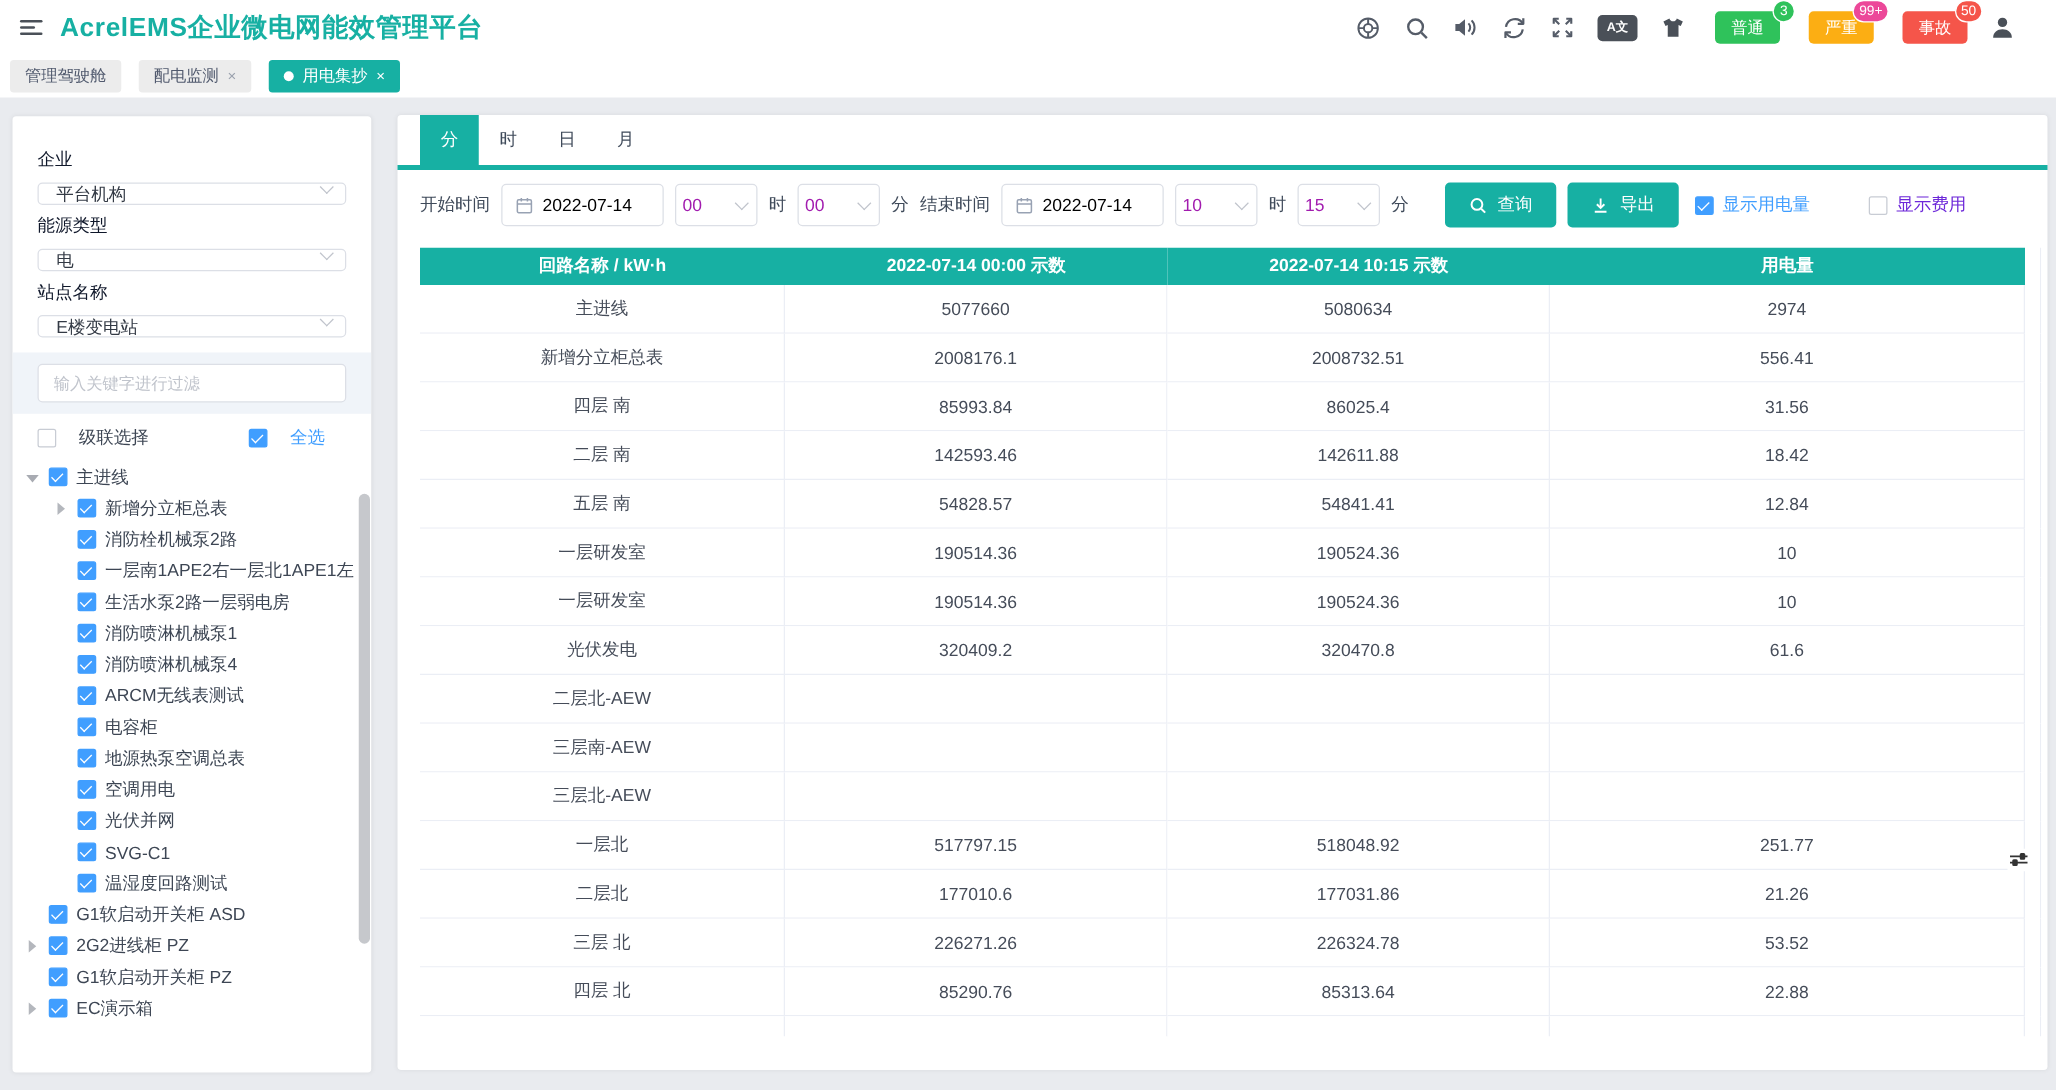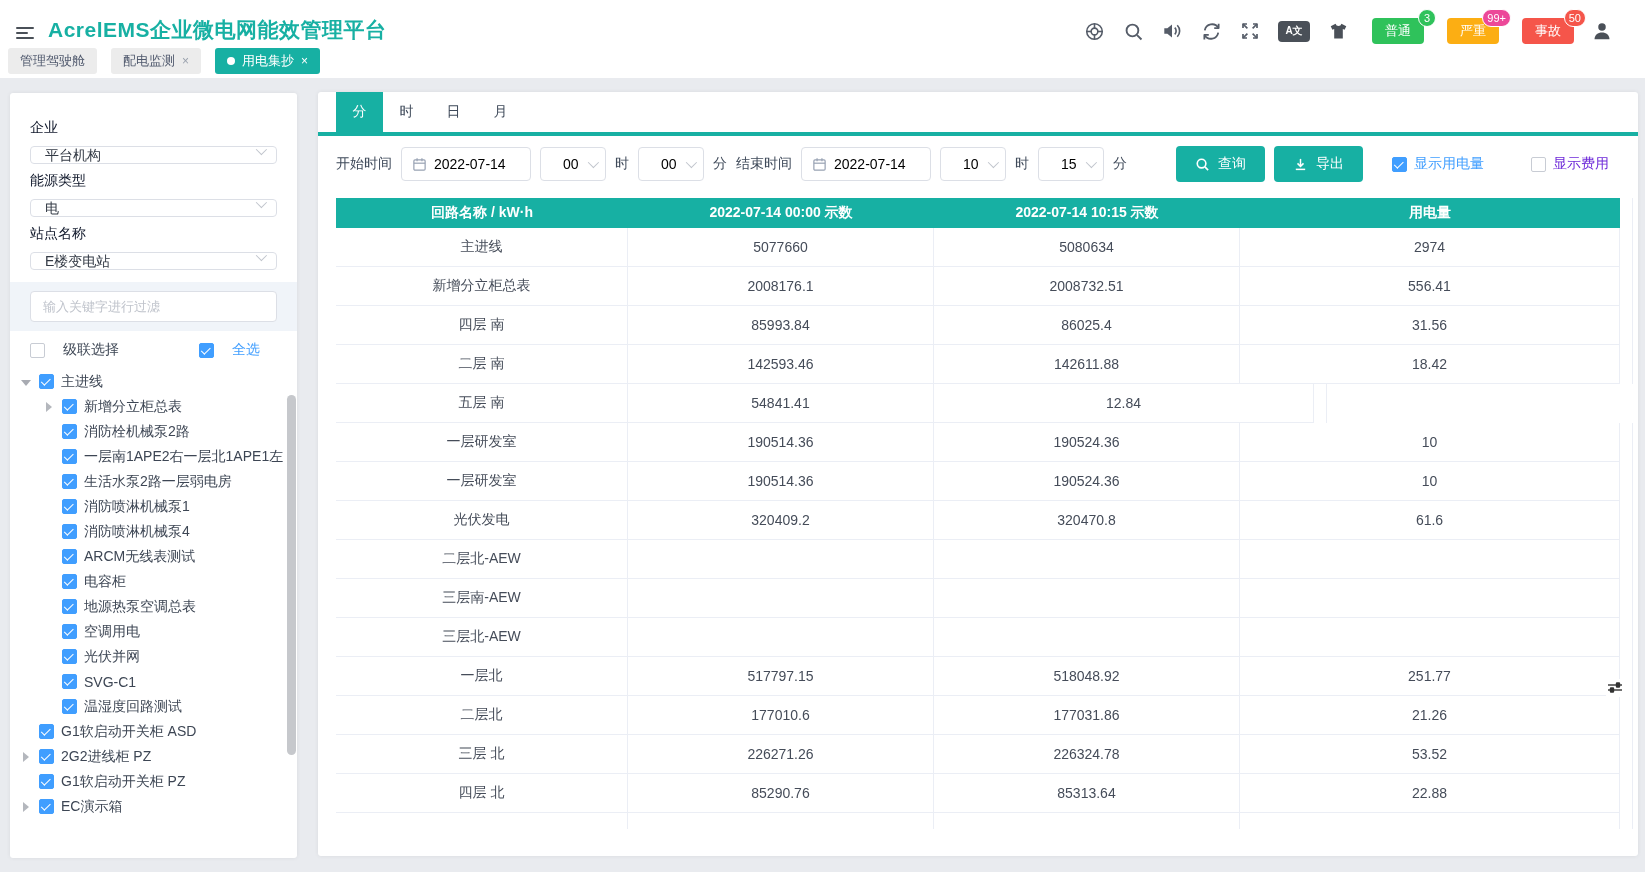--- a/index.html
+++ b/index.html
@@ -7,21 +7,21 @@
   body {
     position:relative;
     background:#e9ebef;
     font-family:"Liberation Sans", sans-serif;
     color:#3d4654;
     overflow:hidden;
   }
   
   .app-header {
     position:absolute; left:0; top:0; width:1645px; height:44px;
-    background:#fff; display:flex; align-items:flex-end;
+    background:#fff; display:flex; align-items:center;
   }
   .burger { margin-left:14px; width:22px; height:22px; cursor:pointer; }
   .app-title {
     margin-left:12px; font-size:21px; font-weight:bold; color:#17b0a3;
     letter-spacing:.5px; white-space:nowrap;
   }
   .header-right {
     margin-left:auto; display:flex; align-items:center; gap:17px;
     padding-right:32px;
   }
@@ -148,29 +148,29 @@
     font-size:14px; color:#3f4a5a; white-space:nowrap;
   }
   .date-input {
     width:130px; height:34px; border:1px solid #dcdfe6; border-radius:4px;
     display:flex; align-items:center; gap:7px; padding:0 10px; font-size:14px; color:#000000;
     cursor:text;
   }
   .mini-select {
     width:66px; height:34px; border:1px solid #dcdfe6; border-radius:4px;
     display:flex; align-items:center; justify-content:space-between;
-    padding:0 9px 0 22px; font-size:14px; color:#000000; cursor:pointer;
+    padding:0 9px 0 5px; font-size:14px; color:#a21caf; cursor:pointer;
   }
   .btn {
     height:36px; padding:0 19px; border:none; border-radius:4px; background:#17b0a3;
     color:#fff; font-size:14px; display:flex; align-items:center; gap:8px; cursor:pointer;
     font-family:"Liberation Sans", sans-serif;
   }
-  .btn.query { margin-left:40px; }
-  .cb-group { display:flex; align-items:center; gap:7px; margin-left:20px; font-size:14px; cursor:pointer; }
+  .btn.query { margin-left:20px; }
+  .cb-group { display:flex; align-items:center; gap:7px; margin-left:4px; font-size:14px; cursor:pointer; }
   .cb-group.second { margin-left:38px; color:#6d28d9; }
 
   
   .table-wrap {
     position:relative; margin:6px 0 0 18px; width:1297px; height:631px; overflow:hidden;
   }
   .tr { display:flex; }
   .th, .td {
     display:flex; align-items:center; justify-content:center;
     font-size:14px; text-align:center;
@@ -528,20 +528,21 @@
       </div>
     <div class="tr">
         <div class="td c0">二层 南</div>
         <div class="td c1">142593.46</div>
         <div class="td c2">142611.88</div>
         <div class="td c3">18.42</div>
         <div class="td gut"></div>
       </div>
     <div class="tr">
         <div class="td c0">五层 南</div>
+        <div class="td c1">54828.57</div>
         <div class="td c2">54841.41</div>
         <div class="td c3">12.84</div>
         <div class="td gut"></div>
       </div>
     <div class="tr">
         <div class="td c0">一层研发室</div>
         <div class="td c1">190514.36</div>
         <div class="td c2">190524.36</div>
         <div class="td c3">10</div>
         <div class="td gut"></div>

